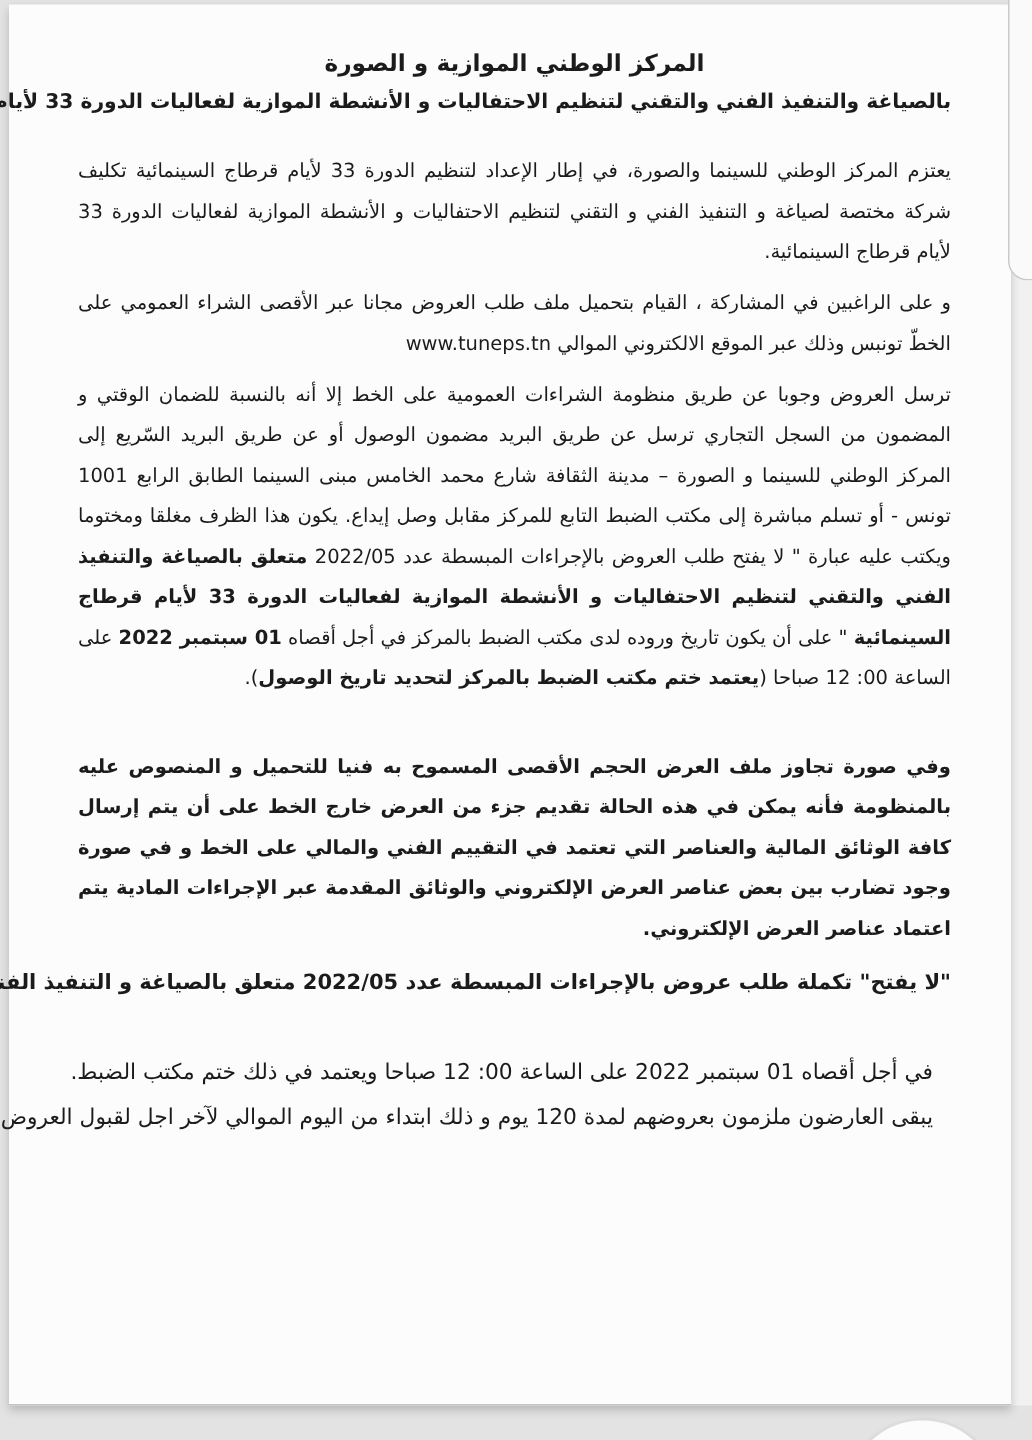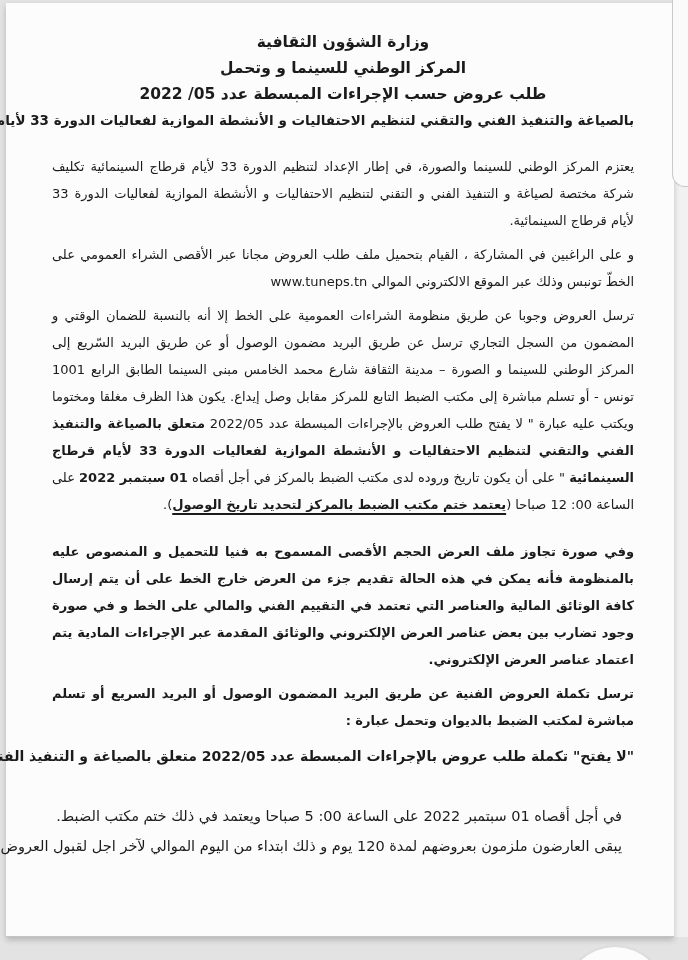--- a/index.html
+++ b/index.html
@@ -27,22 +27,22 @@
     direction:rtl;
     color:#1b1b1b;
   }
 
   .doc-header{text-align:center;font-weight:bold;font-size:15.5px;line-height:26px;margin-bottom:20px;}
   .doc-header div{white-space:nowrap;}
   .doc-header div:last-child{font-size:13.5px;}
 
   .para{margin:0 0 7px;font-size:13px;line-height:27px;text-align:justify;}
   .para span.b{font-weight:bold;}
-  .para span.u{text-decoration:underline;text-underline-offset:4px;text-decoration-thickness:1.5px;}
-  .gap-top{margin-top:20px;}
+  .para span.u{text-underline-offset:4px;text-decoration-thickness:1.5px;}
+  .gap-top{margin-top:32px;}
 
   .quote{text-align:center;font-weight:bold;font-size:14px;line-height:30px;margin:6px 0 10px;}
   .quote div{white-space:nowrap;}
 
   .closing{font-size:14.5px;line-height:30px;margin-top:30px;text-align:right;padding-right:12px;}
   .closing div{white-space:nowrap;}
 
   
   .side-panel-fragment{
     position:absolute;right:0;top:-2px;width:15px;height:188px;
@@ -64,42 +64,39 @@
 </head>
 <body>
 
 <div class="viewer">
 
   <div class="right-strip"></div>
 
   <div class="paper">
 
     <header class="doc-header">
-        <div>وزارة الشؤون الثقافية</div>
-        <div>المركز الوطني للسينما و وتحمل</div>
-        <div>طلب عروض حسب الإجراءات المبسطة عدد 05/ 2022</div>
+        <div>المركز الوطني الموازية و الصورة</div>
         <div>بالصياغة والتنفيذ الفني والتقني لتنظيم الاحتفاليات و الأنشطة الموازية لفعاليات الدورة 33 لأيام قرطاج السينمائية</div>
       </header>
 
     <p class="para"><span>يعتزم المركز الوطني للسينما والصورة، في إطار الإعداد لتنظيم الدورة 33 لأيام قرطاج السينمائية تكليف شركة مختصة لصياغة و التنفيذ الفني و التقني لتنظيم الاحتفاليات و الأنشطة الموازية لفعاليات الدورة 33 لأيام قرطاج السينمائية.</span></p>
 
     <p class="para"><span>و على الراغبين في المشاركة ، القيام بتحميل ملف طلب العروض مجانا عبر الأقصى الشراء العمومي على الخطّ تونبس وذلك عبر الموقع الالكتروني الموالي www.tuneps.tn</span></p>
 
     <p class="para"><span>ترسل العروض وجوبا عن طريق منظومة الشراءات العمومية على الخط إلا أنه بالنسبة للضمان الوقتي و المضمون من السجل التجاري ترسل عن طريق البريد مضمون الوصول أو عن طريق البريد السّريع إلى المركز الوطني للسينما و الصورة – مدينة الثقافة شارع محمد الخامس مبنى السينما الطابق الرابع 1001 تونس - أو تسلم مباشرة إلى مكتب الضبط التابع للمركز مقابل وصل إيداع. يكون هذا الظرف مغلقا ومختوما ويكتب عليه عبارة " لا يفتح طلب العروض بالإجراءات المبسطة عدد 2022/05 </span><span class="b">متعلق بالصياغة والتنفيذ الفني والتقني لتنظيم الاحتفاليات و الأنشطة الموازية لفعاليات الدورة 33 لأيام قرطاج السينمائية</span><span> " على أن يكون تاريخ وروده لدى مكتب الضبط بالمركز في أجل أقصاه </span><span class="b">01 سبتمبر 2022</span><span> على الساعة 00: 12 صباحا (</span><span class="b u">يعتمد ختم مكتب الضبط بالمركز لتحديد تاريخ الوصول</span><span>).</span></p>
 
     <p class="para gap-top"><span class="b">وفي صورة تجاوز ملف العرض الحجم الأقصى المسموح به فنيا للتحميل و المنصوص عليه بالمنظومة فأنه يمكن في هذه الحالة تقديم جزء من العرض خارج الخط على أن يتم إرسال كافة الوثائق المالية والعناصر التي تعتمد في التقييم الفني والمالي على الخط و في صورة وجود تضارب بين بعض عناصر العرض الإلكتروني والوثائق المقدمة عبر الإجراءات المادية يتم اعتماد عناصر العرض الإلكتروني.</span></p>
 
-    <p class="para"><span class="b">ترسل تكملة العروض الفنية عن طريق البريد المضمون الوصول أو البريد السريع أو تسلم مباشرة لمكتب الضبط بالديوان وتحمل عبارة :</span></p>
 
     <div class="quote">
         <div>"لا يفتح" تكملة طلب عروض بالإجراءات المبسطة عدد 2022/05 متعلق بالصياغة و التنفيذ الفني والتقني</div>
       </div>
 
     <div class="closing">
-        <div>في أجل أقصاه 01 سبتمبر 2022 على الساعة 00: 5 صباحا ويعتمد في ذلك ختم مكتب الضبط.</div>
+        <div>في أجل أقصاه 01 سبتمبر 2022 على الساعة 00: 12 صباحا ويعتمد في ذلك ختم مكتب الضبط.</div>
         <div>يبقى العارضون ملزمون بعروضهم لمدة 120 يوم و ذلك ابتداء من اليوم الموالي لآخر اجل لقبول العروض</div>
       </div>
 
   </div>
 
   <div class="side-panel-fragment"></div>
 
   <div class="fab-fragment"></div>
 
 </div>

